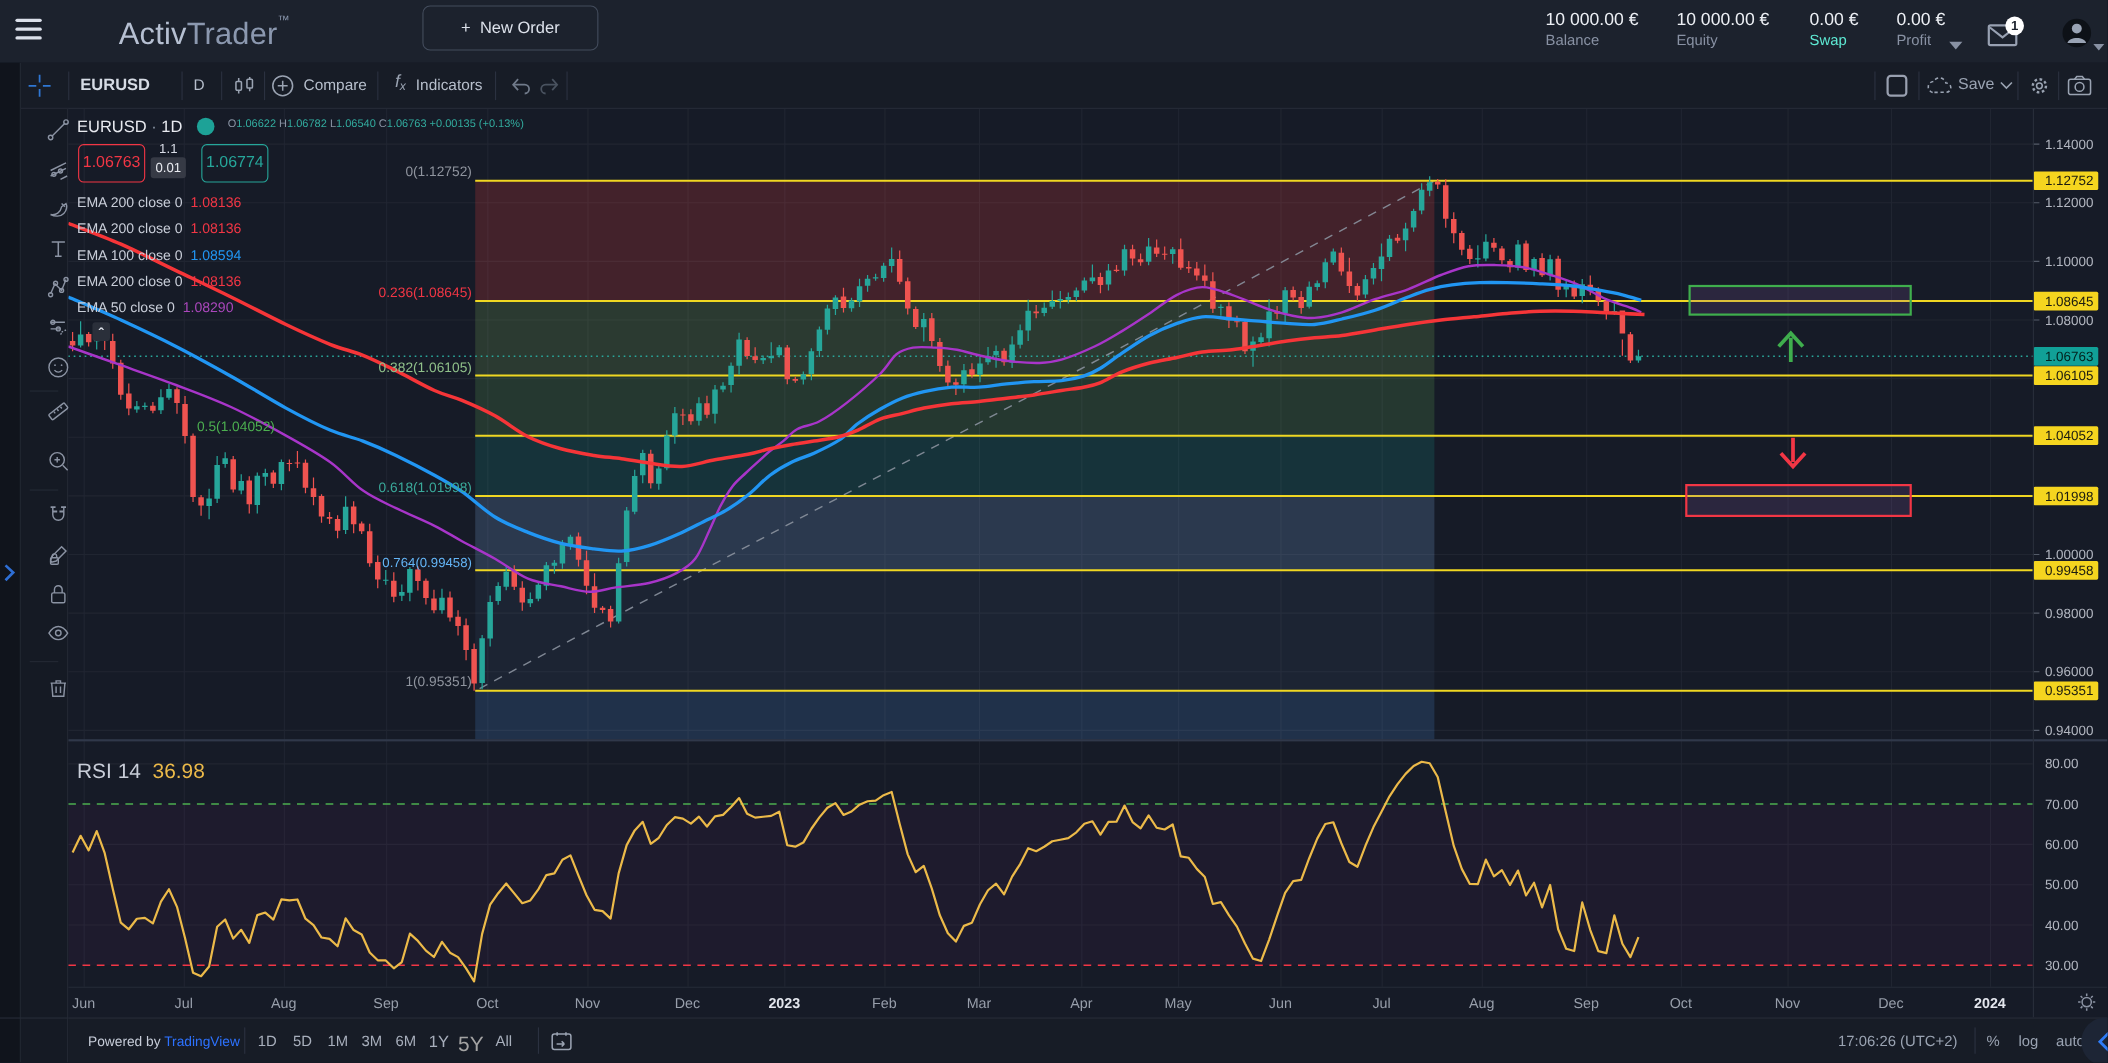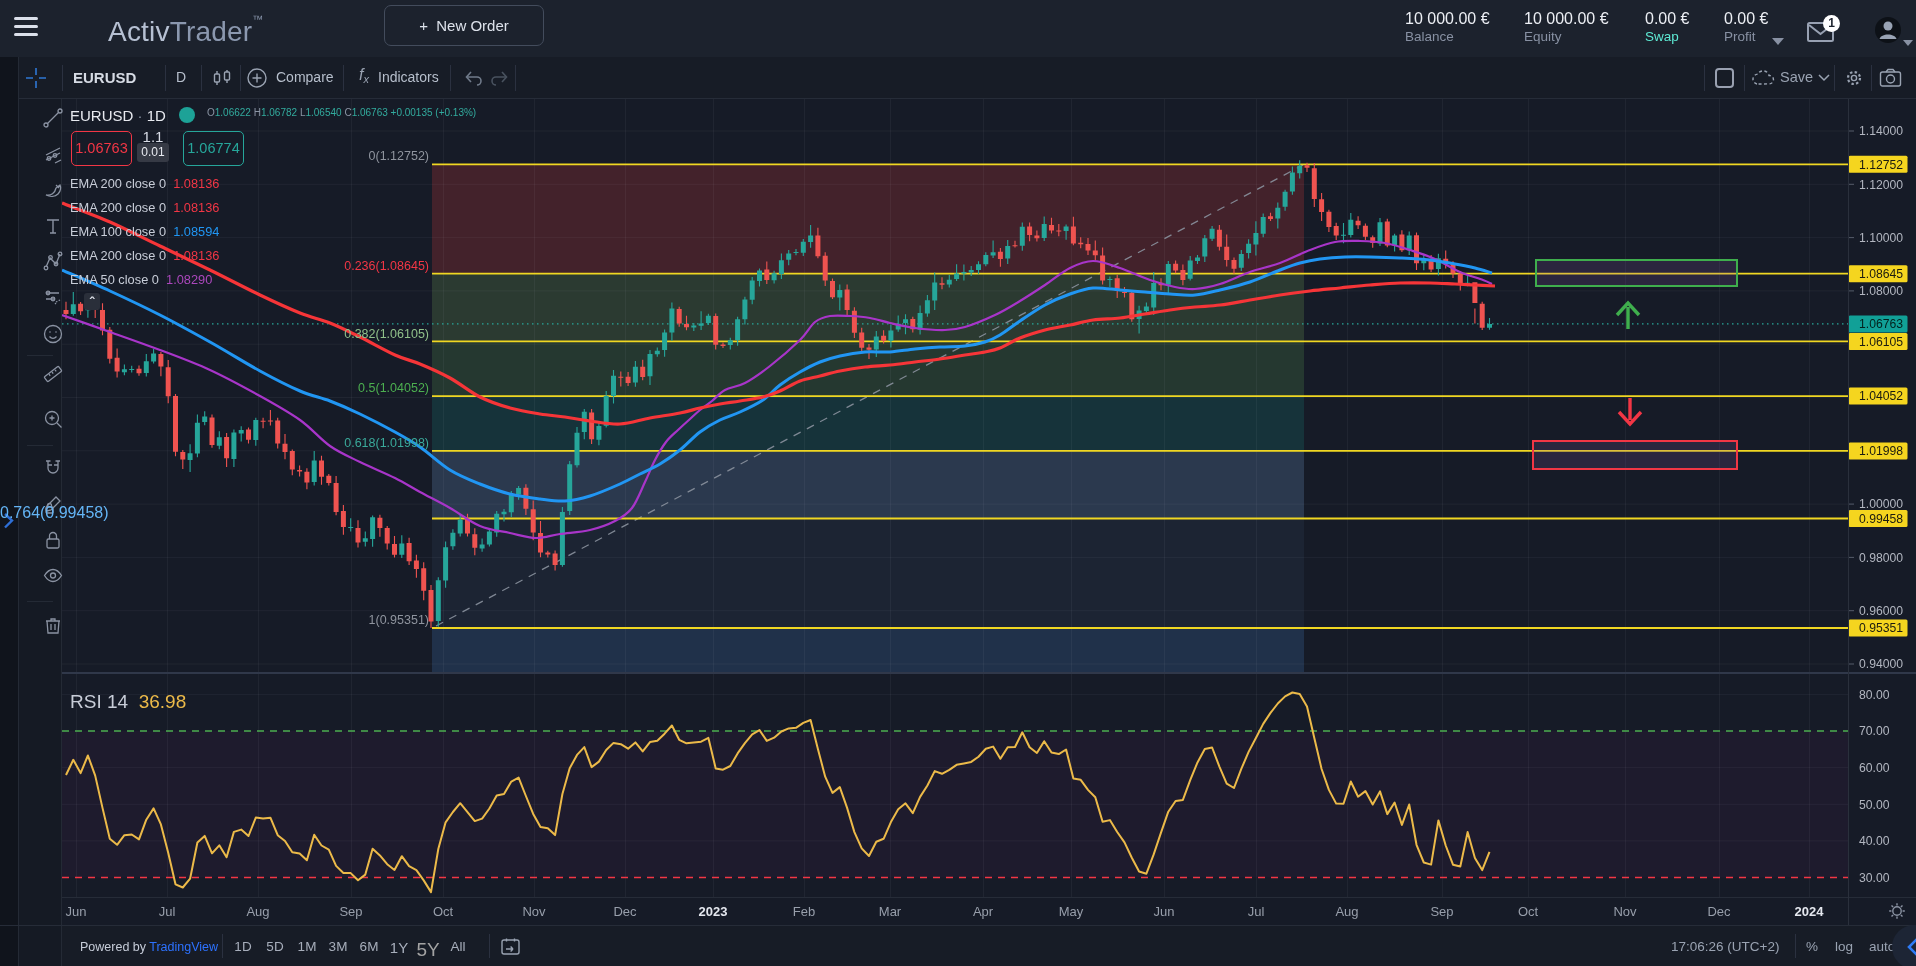--- a/index.html
+++ b/index.html
@@ -257,35 +257,35 @@
       <path d="M5 7h12l-1 12H6zM4 7h14M9 7V5h4v2M9 10v6M13 10v6" stroke="#8b93a3" stroke-width="1.3" fill="none"></path>
     </svg>
     <div class="abs" style="left:8px;top:256px;width:26px;height:1px;background:#242a35"></div>
     <div class="abs" style="left:8px;top:346px;width:26px;height:1px;background:#242a35"></div>
     <div class="abs" style="left:8px;top:502px;width:26px;height:1px;background:#242a35"></div>
   </div>
 <div class="abs" style="left:70px;top:107px;font-size:15px;color:#e8eaf0">EURUSD<span style="color:#8b95a5"> · </span>1D</div>
 <div class="abs" style="left:179px;top:107px;width:16px;height:16px;border-radius:50%;background:#1da297"></div>
 <div class="abs" style="left:207px;top:107px;font-size:10px;color:#8b95a5">O<span style="color:#32ab9e">1.06622&nbsp;</span>H<span style="color:#32ab9e">1.06782&nbsp;</span>L<span style="color:#32ab9e">1.06540&nbsp;</span>C<span style="color:#32ab9e">1.06763&nbsp;</span><span style="color:#32ab9e">+0.00135 (+0.13%)</span></div>
 <div class="abs" style="left:71px;top:131px;width:61px;height:35px;border:1.5px solid #f23645;border-radius:5px;color:#f23645;font-size:14.5px;text-align:center;line-height:33px">1.06763</div>
-<div class="abs" style="left:137px;top:128px;width:32px;text-align:center;font-size:15px;color:#d8dce6">1.1</div>
+<div class="abs" style="left:137px;top:128px;width:32px;text-align:center;font-size:12px;color:#d8dce6">1.1</div>
 <div class="abs" style="left:137px;top:143px;width:32px;height:19px;background:#363a45;border-radius:3px;color:#e8eaf0;font-size:12px;text-align:center;line-height:19px">0.01</div>
 <div class="abs" style="left:183px;top:131px;width:61px;height:35px;border:1.5px solid #26a69a;border-radius:5px;color:#26a69a;font-size:14.5px;text-align:center;line-height:33px">1.06774</div>
 <div class="abs" style="left:70px;top:176px;font-size:12.8px;color:#c8cdd8">EMA 200 close 0<span style="color:#f23645">&nbsp;&nbsp;1.08136</span></div>
 <div class="abs" style="left:70px;top:200px;font-size:12.8px;color:#c8cdd8">EMA 200 close 0<span style="color:#f23645">&nbsp;&nbsp;1.08136</span></div>
 <div class="abs" style="left:70px;top:224px;font-size:12.8px;color:#c8cdd8">EMA 100 close 0<span style="color:#2196f3">&nbsp;&nbsp;1.08594</span></div>
 <div class="abs" style="left:70px;top:248px;font-size:12.8px;color:#c8cdd8">EMA 200 close 0<span style="color:#f23645">&nbsp;&nbsp;1.08136</span></div>
 <div class="abs" style="left:70px;top:272px;font-size:12.8px;color:#c8cdd8">EMA 50 close 0<span style="color:#ab47bc">&nbsp;&nbsp;1.08290</span></div>
 <div class="abs" style="left:84px;top:293px;width:16px;height:17px;border-radius:3px;background:#2a2f3a;color:#e2e6ee;font-size:14px;font-weight:bold;text-align:center;line-height:20px">ˆ</div>
 <div class="abs" style="left:0;top:149px;width:429px;text-align:right;font-size:12.5px;color:#8f949e">0(1.12752)</div>
 <div class="abs" style="left:0;top:259px;width:429px;text-align:right;font-size:12.5px;color:#f23645">0.236(1.08645)</div>
 <div class="abs" style="left:0;top:327px;width:429px;text-align:right;font-size:12.5px;color:#90c08a">0.382(1.06105)</div>
-<div class="abs" style="left:0;top:381px;width:429px;text-align:right;font-size:12.5px;color:#4caf50">0.5(1.04052)</div>
+<div class="abs" style="left:0;top:381px;width:429px;text-align:center;font-size:12.5px;color:#4caf50">0.5(1.04052)</div>
 <div class="abs" style="left:0;top:436px;width:429px;text-align:right;font-size:12.5px;color:#3aa99a">0.618(1.01998)</div>
-<div class="abs" style="left:0;top:504px;width:429px;text-align:left;font-size:16px;color:#64b5f6">0.764(0.99458)</div>
+<div class="abs" style="left:0;top:504px;width:429px;text-align:right;font-size:12px;color:#64b5f6">0.764(0.99458)</div>
 <div class="abs" style="left:0;top:613px;width:429px;text-align:right;font-size:12.5px;color:#8f949e">1(0.95351)</div>
 <div class="abs" style="left:70px;top:691px;font-size:19px;color:#c8cdd8">RSI 14&nbsp;&nbsp;<span style="color:#ecba49">36.98</span></div>
 <div class="abs" style="left:62px;top:925px;width:1854px;height:41px;background:#171c26;border-top:1px solid #262c38">
     <div class="abs" style="left:18px;top:14px;font-size:12.5px;color:#c6ccd8">Powered by <span style="color:#2d72ff">TradingView</span></div>
     <div class="abs" style="left:160px;top:8px;width:1px;height:24px;background:#2b3140"></div>
     <div class="abs" style="left:181px;top:13px;font-size:13.5px;color:#a7aebb;transform:translateX(-50%)">1D</div>
     <div class="abs" style="left:213px;top:13px;font-size:13.5px;color:#a7aebb;transform:translateX(-50%)">5D</div>
     <div class="abs" style="left:245px;top:13px;font-size:13.5px;color:#a7aebb;transform:translateX(-50%)">1M</div>
     <div class="abs" style="left:276px;top:13px;font-size:13.5px;color:#a7aebb;transform:translateX(-50%)">3M</div>
     <div class="abs" style="left:307px;top:13px;font-size:13.5px;color:#a7aebb;transform:translateX(-50%)">6M</div>

